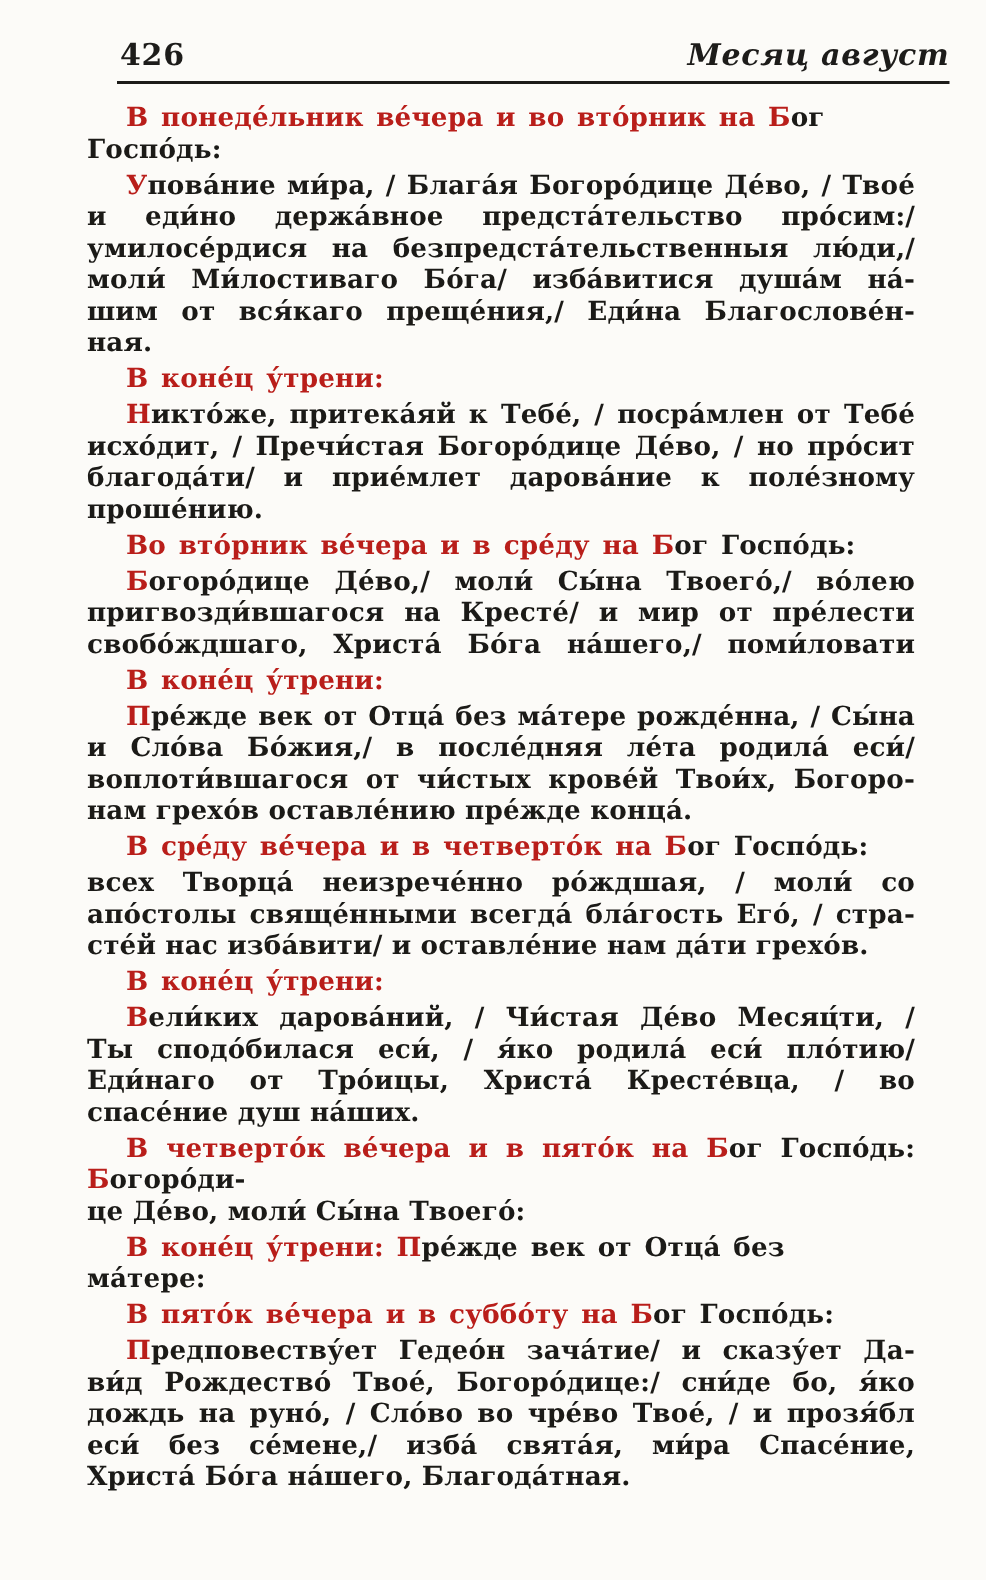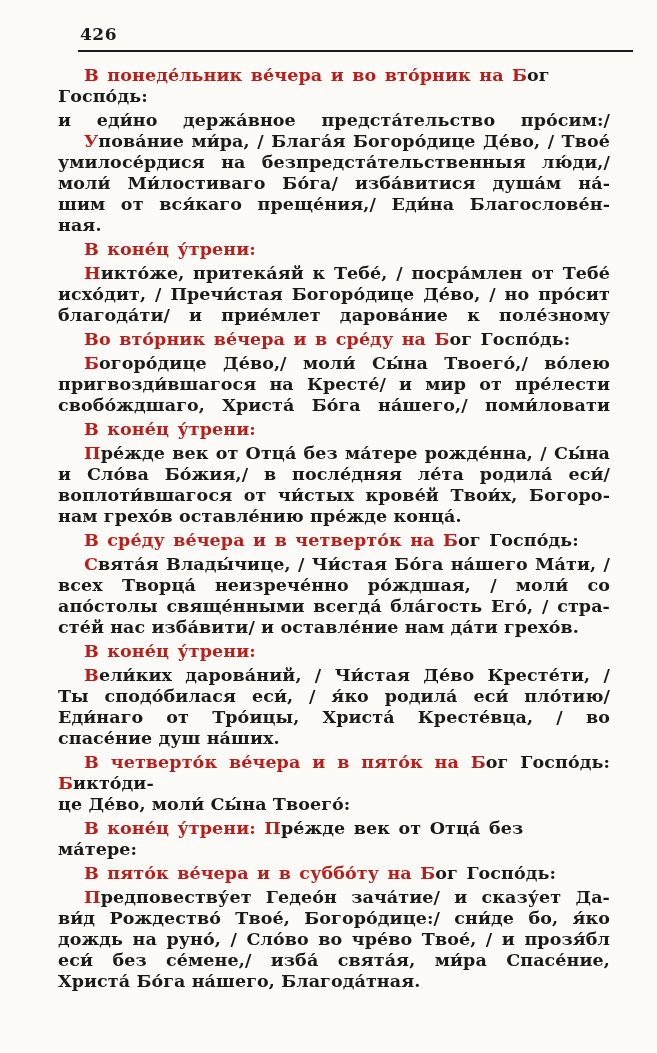--- a/index.html
+++ b/index.html
@@ -6,21 +6,21 @@
   body {
     width: 657px; height: 1053px;
     background: #fcfbf8;
     overflow: hidden;
     font-family: "DejaVu Serif", "Liberation Serif", serif;
   }
   .page { box-sizing: border-box; width: 657px; height: 1053px; padding: 24px 24px 0 58px; }
   .header {
     display: flex; justify-content: space-between; align-items: center;
     padding-left: 22px;
-    font-weight: 700; font-size: 17px; color: #1d1c1a; gap: 32px;
+    font-weight: 700; font-size: 20px; color: #1d1c1a; gap: 32px;
   }
   .pagenum { letter-spacing: 0.5px; }
   .running { font-style: italic; letter-spacing: 0.5px; }
   .rule { height: 2px; background: #1c1b19; margin: 6px 0 0 20px; }
   .content { margin: 13px 23px 0 0; }
   .blk { margin: 3px 0 2px; }
   .line {
     font-weight: 700; font-size: 17.5px; line-height: 21px;
     color: var(--ink, #1b1a17);
     letter-spacing: 0.1px;
@@ -30,41 +30,43 @@
   .hl { word-spacing: 0.13em; }
   .rr { color: var(--red, #b91e1a); text-align: center; }
   .rk { color: var(--ink, #1b1a17); }
 </style>
 </head>
 <body style="background: rgb(252, 251, 248);">
 
 <div class="page">
   <div class="header">
     <span class="pagenum">426</span>
+    <span class="running">Месяц август</span>
   </div>
   <div class="rule"></div>
   <div class="content" id="content">
       <div class="blk">
         <div class="line indent hl"><span class="rr">В понеде́льник ве́чера и во вто́рник на Б</span><span class="rk">ог Госпо́дь:</span></div>
       </div>
       <div class="blk">
+        <div class="line indent just"><span class="rr">У</span><span class="rk">пова́ние ми́ра, / Блага́я Богоро́дице Де́во, / Твое́</span></div>
         <div class="line just"><span class="rk">и еди́но держа́вное предста́тельство про́сим:/</span></div>
-        <div class="line indent just"><span class="rr">У</span><span class="rk">пова́ние ми́ра, / Блага́я Богоро́дице Де́во, / Твое́</span></div>
         <div class="line just"><span class="rk">умилосе́рдися на безпредста́тельственныя лю́ди,/</span></div>
         <div class="line just"><span class="rk">моли́ Ми́лостиваго Бо́га/ изба́витися душа́м на́-</span></div>
         <div class="line just"><span class="rk">шим от вся́каго преще́ния,/ Еди́на Благослове́н-</span></div>
         <div class="line"><span class="rk">ная.</span></div>
       </div>
       <div class="blk">
         <div class="line indent hl"><span class="rr">В коне́ц у́трени:</span></div>
       </div>
       <div class="blk">
         <div class="line indent just"><span class="rr">Н</span><span class="rk">икто́же, притека́яй к Тебе́, / посра́млен от Тебе́</span></div>
         <div class="line just"><span class="rk">исхо́дит, / Пречи́стая Богоро́дице Де́во, / но про́сит</span></div>
         <div class="line just"><span class="rk">благода́ти/ и прие́млет дарова́ние к поле́зному</span></div>
+        <div class="line"><span class="rk">проше́нию.</span></div>
       </div>
       <div class="blk">
         <div class="line indent hl"><span class="rr">Во вто́рник ве́чера и в сре́ду на Б</span><span class="rk">ог Госпо́дь:</span></div>
       </div>
       <div class="blk">
         <div class="line indent just"><span class="rr">Б</span><span class="rk">огоро́дице Де́во,/ моли́ Сы́на Твоего́,/ во́лею</span></div>
         <div class="line just"><span class="rk">пригвозди́вшагося на Кресте́/ и мир от пре́лести</span></div>
         <div class="line just"><span class="rk">свобо́ждшаго, Христа́ Бо́га на́шего,/ поми́ловати</span></div>
       </div>
       <div class="blk">
@@ -73,36 +75,35 @@
       <div class="blk">
         <div class="line indent just"><span class="rr">П</span><span class="rk">ре́жде век от Отца́ без ма́тере рожде́нна, / Сы́на</span></div>
         <div class="line just"><span class="rk">и Сло́ва Бо́жия,/ в после́дняя ле́та родила́ еси́/</span></div>
         <div class="line just"><span class="rk">воплоти́вшагося от чи́стых крове́й Твои́х, Богоро-</span></div>
         <div class="line"><span class="rk">нам грехо́в оставле́нию пре́жде конца́.</span></div>
       </div>
       <div class="blk">
         <div class="line indent hl"><span class="rr">В сре́ду ве́чера и в четверто́к на Б</span><span class="rk">ог Госпо́дь:</span></div>
       </div>
       <div class="blk">
-        <div class="line indent just"><span class="rr">С</span><span class="rk">вята́я Влады́чице, / Чи́стая Бо́га на́шего Ма́ти, /</span></div>
         <div class="line just"><span class="rk">всех Творца́ неизрече́нно ро́ждшая, / моли́ со</span></div>
         <div class="line just"><span class="rk">апо́столы свяще́нными всегда́ бла́гость Его́, / стра-</span></div>
         <div class="line"><span class="rk">сте́й нас изба́вити/ и оставле́ние нам да́ти грехо́в.</span></div>
       </div>
       <div class="blk">
         <div class="line indent hl"><span class="rr">В коне́ц у́трени:</span></div>
       </div>
       <div class="blk">
-        <div class="line indent just"><span class="rr">В</span><span class="rk">ели́ких дарова́ний, / Чи́стая Де́во Кресте́ти, /</span></div>
+        <div class="line indent just"><span class="rr">В</span><span class="rk">ели́ких дарова́ний, / Чи́стая Де́во Месяц́ти, /</span></div>
         <div class="line just"><span class="rk">Ты сподо́билася еси́, / я́ко родила́ еси́ пло́тию/</span></div>
         <div class="line just"><span class="rk">Еди́наго от Тро́ицы, Христа́ Кресте́вца, / во</span></div>
         <div class="line"><span class="rk">спасе́ние душ на́ших.</span></div>
       </div>
       <div class="blk">
-        <div class="line indent just"><span class="rr">В четверто́к ве́чера и в пято́к на Б</span><span class="rk">ог Госпо́дь: </span><span class="rr">Б</span><span class="rk">икто́ди-</span></div>
+        <div class="line indent just"><span class="rr">В четверто́к ве́чера и в пято́к на Б</span><span class="rk">ог Госпо́дь: </span><span class="rr">Б</span><span class="rk">огоро́ди-</span></div>
         <div class="line"><span class="rk">це Де́во, моли́ Сы́на Твоего́:</span></div>
       </div>
       <div class="blk">
         <div class="line indent hl"><span class="rr">В коне́ц у́трени: П</span><span class="rk">ре́жде век от Отца́ без ма́тере:</span></div>
       </div>
       <div class="blk">
         <div class="line indent hl"><span class="rr">В пято́к ве́чера и в суббо́ту на Б</span><span class="rk">ог Госпо́дь:</span></div>
       </div>
       <div class="blk">
         <div class="line indent just"><span class="rr">П</span><span class="rk">редповеству́ет Гедео́н зача́тие/ и сказу́ет Да-</span></div>

